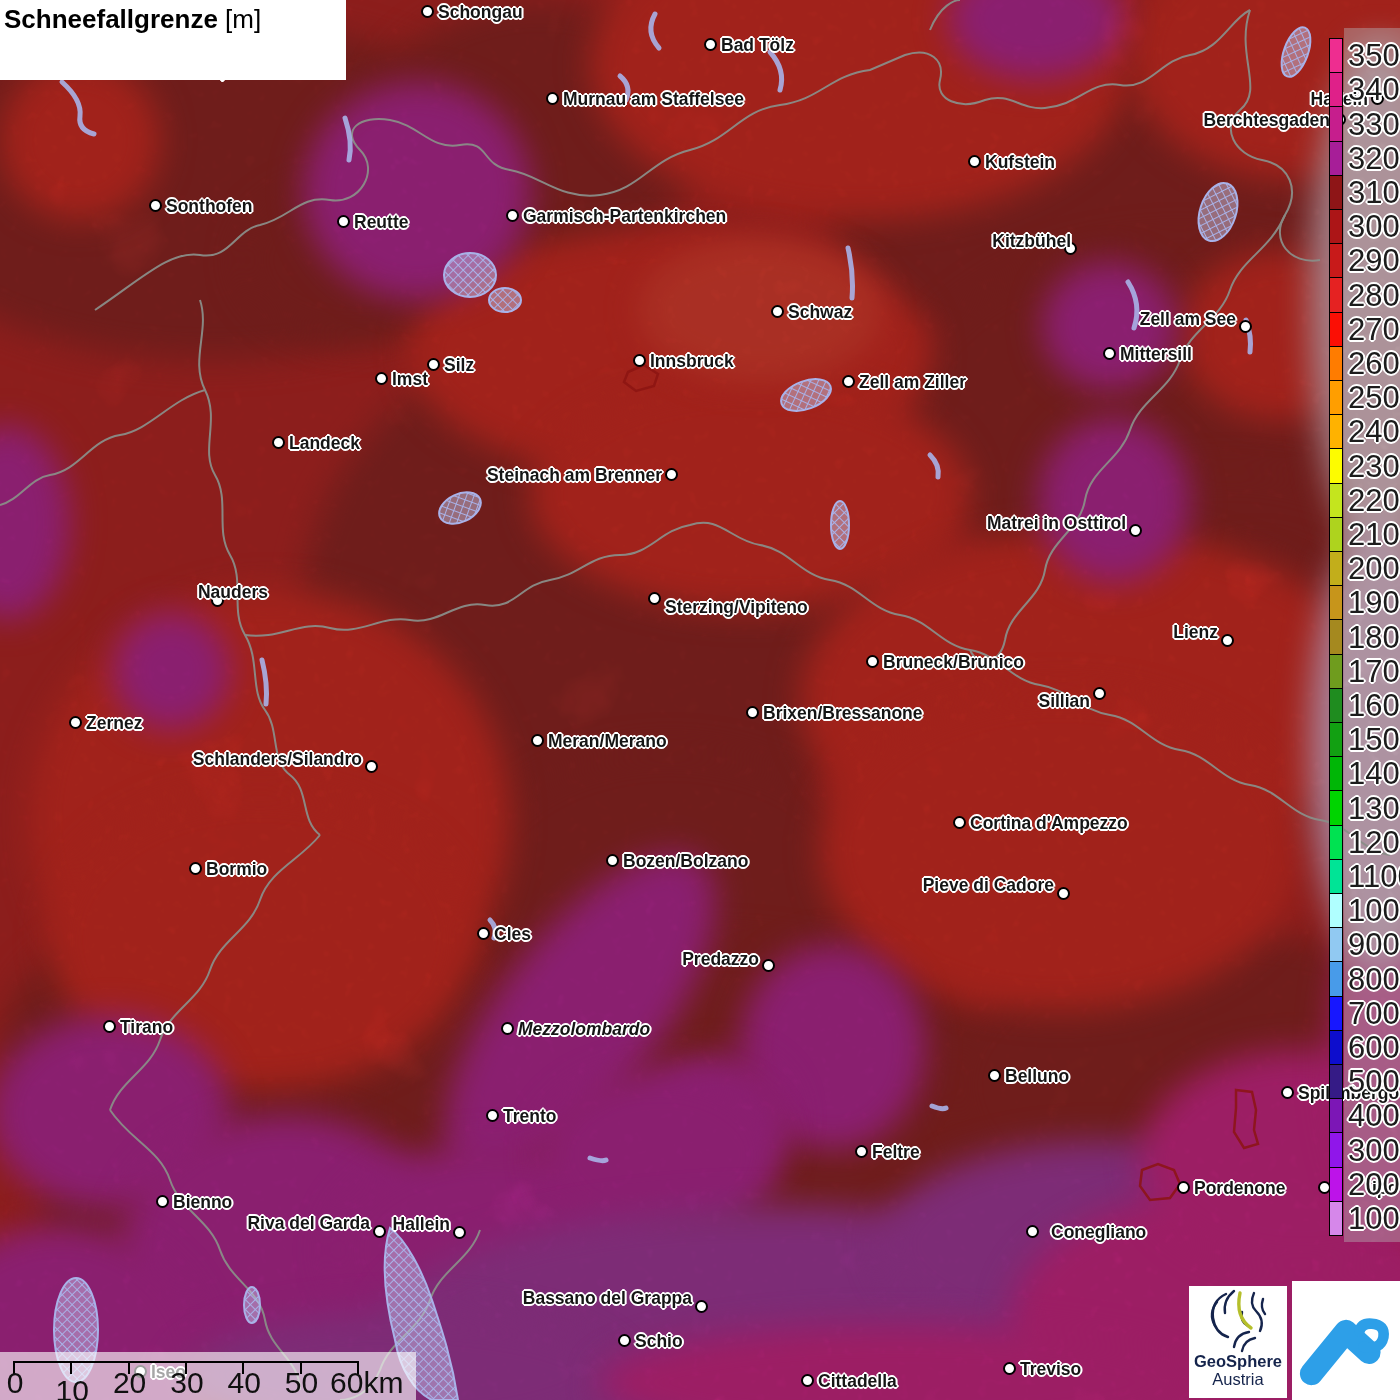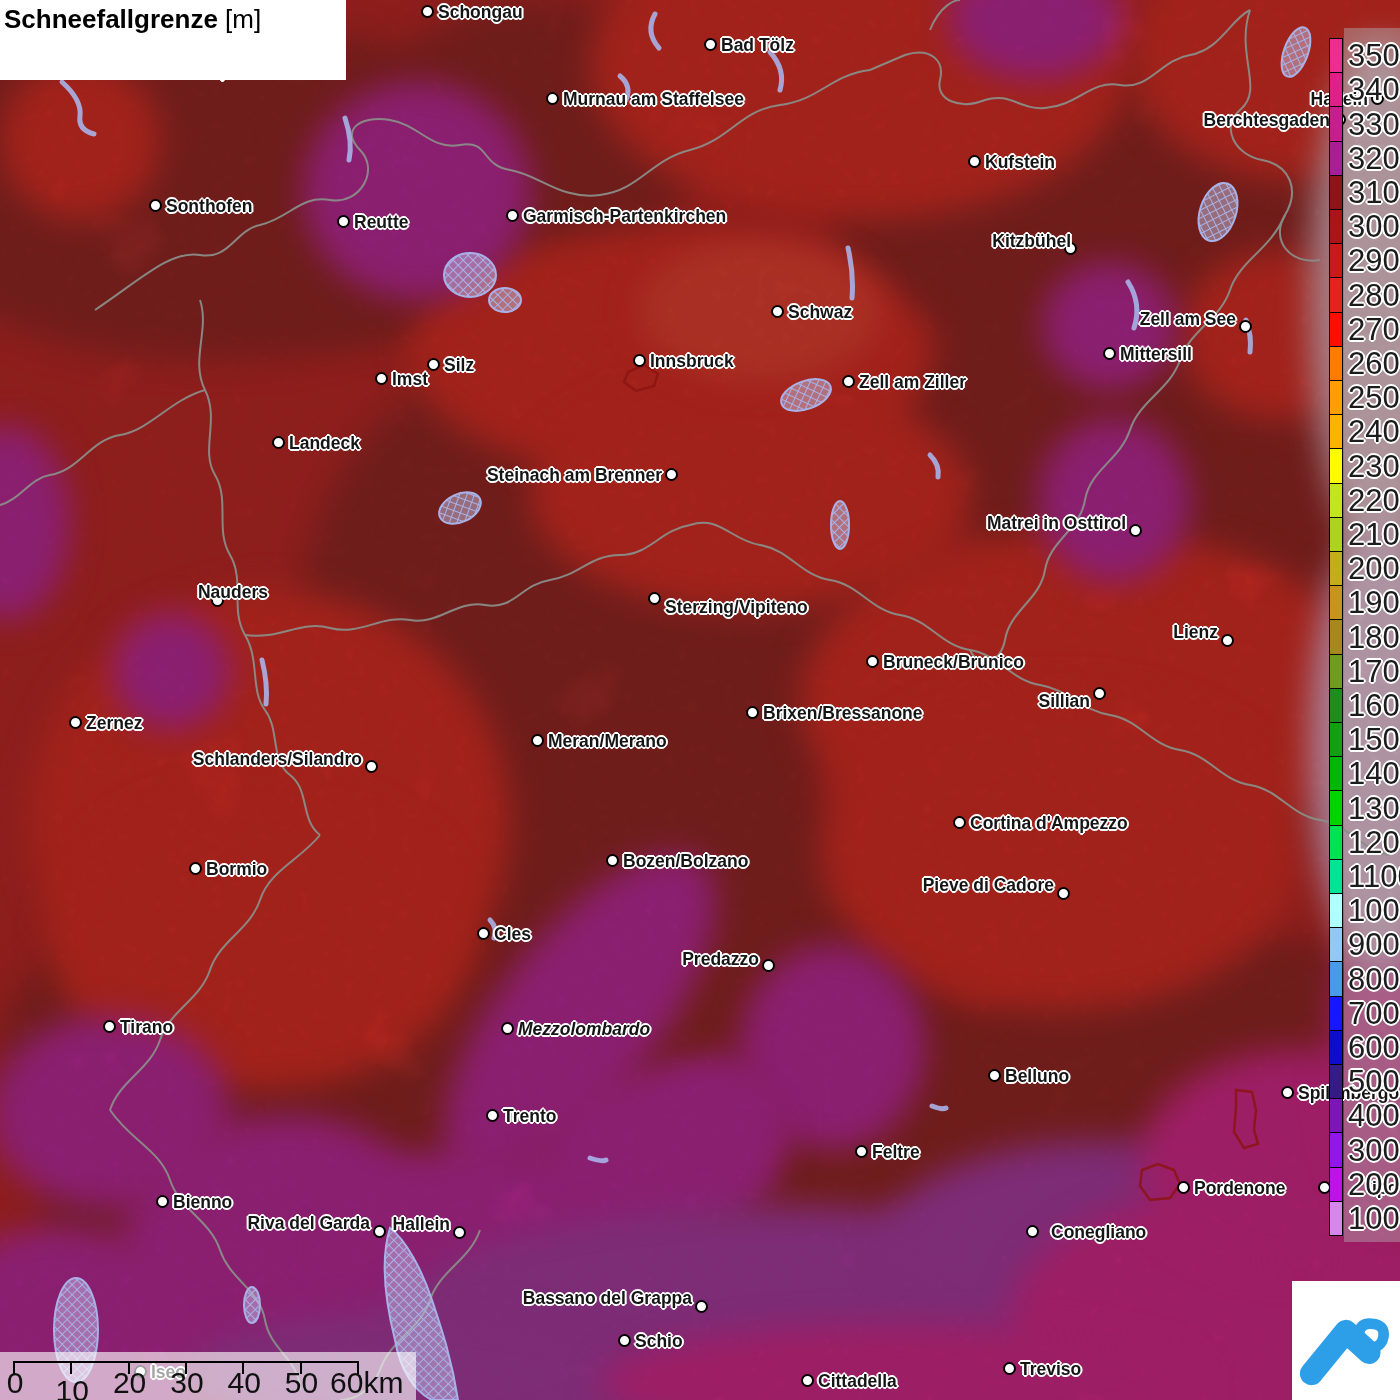--- a/index.html
+++ b/index.html
@@ -372,20 +372,37 @@
         <div class="sb-label" style="left: 186.9px;">30</div>
         <div class="sb-tick" style="left: 242.2px;"></div>
         <div class="sb-label" style="left: 244.2px;">40</div>
         <div class="sb-tick" style="left: 299.5px;"></div>
         <div class="sb-label" style="left: 301.5px;">50</div>
         <div class="sb-tick" style="left: 356.8px;"></div>
         <div class="sb-label" style="left: 366.8px;">60km</div>
       </div>
   </div>
 
+  <div id="geosphere-box" class="overlay-box">
+    <svg width="72" height="68" viewBox="0 0 72 68">
+      <g stroke="#15244c" stroke-width="2.4" fill="none" stroke-linecap="round">
+        <path d="M24,8 q-15,7 -13,24 q2,15 15,19"></path>
+        <path d="M32,5 q-11,9 -9,22"></path>
+        <path d="M15,16 q-9,11 -2,24"></path>
+        <path d="M52,7 q-5,11 2,18 q9,9 4,20"></path>
+        <path d="M61,13 q-3,9 2,15"></path>
+        <path d="M47,46 q-13,2 -15,15"></path>
+        <path d="M53,52 q-11,2 -13,13"></path>
+        <path d="M40,26 q-2,10 6,14"></path>
+      </g>
+      <path d="M38,7 q-5,24 11,35" stroke="#b5bf2b" stroke-width="3.4" fill="none" stroke-linecap="round"></path>
+    </svg>
+    <div class="gs-line1">GeoSphere</div>
+    <div class="gs-line2">Austria</div>
+  </div>
 
   <div id="partner-box" class="overlay-box">
     <svg width="96" height="96" viewBox="0 0 100 100">
       <path d="M14,84 L50,40 L74,62" stroke="#2d9fe8" stroke-width="24" fill="none" stroke-linecap="round" stroke-linejoin="round"></path>
       <path d="M68,56 q18,4 21,-10 q2,-13 -12,-14 q-11,-1 -13,8" stroke="#2d9fe8" stroke-width="11" fill="none" stroke-linecap="round"></path>
     </svg>
   </div>
 
 </div>
 

